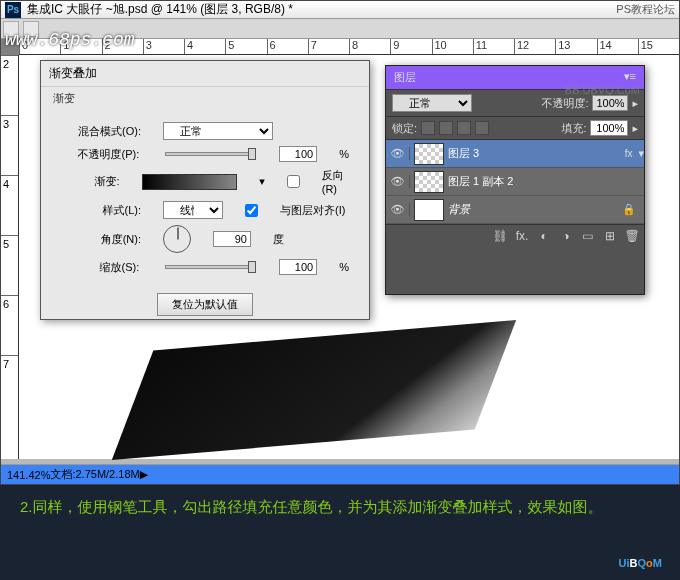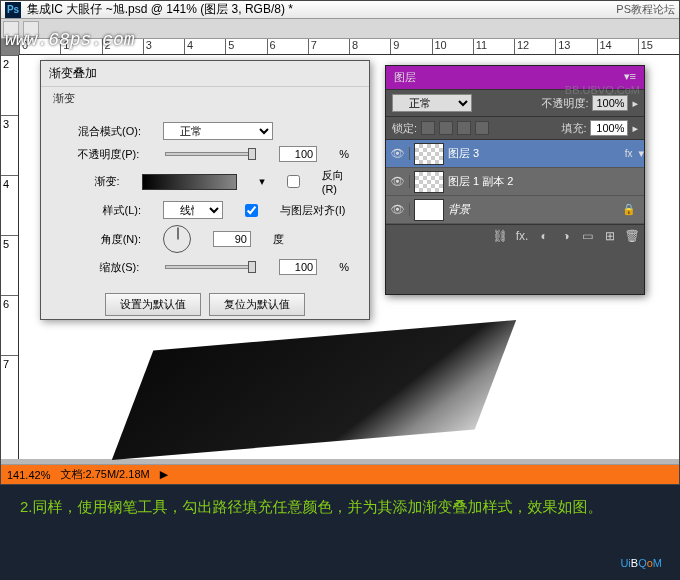--- a/index.html
+++ b/index.html
@@ -28,40 +28,40 @@
 select,.combo{border:1px solid #888;background:#fff;padding:1px 12px;font-size:11px;height:18px}
 input[type=text]{width:38px;border:1px solid #888;padding:1px 3px;font-size:11px;text-align:right}
 .slider{width:90px;height:4px;background:#ccc;border:1px solid #888;margin:0 4px;position:relative}
 .slider-th{width:8px;height:12px;background:#d8d8d8;border:1px solid #555;position:absolute;top:-5px}
 .grad-prev{width:130px;height:16px;background:linear-gradient(90deg,#000,#888);border:1px solid #333}
 .angle-ctl{width:28px;height:28px;border:1px solid #555;border-radius:50%;position:relative;background:#e8e8e8}
 .angle-ctl::after{content:"";position:absolute;top:13px;left:14px;width:12px;height:1px;background:#000;transform:rotate(-90deg);transform-origin:left}
 .btn{border:1px solid #888;background:linear-gradient(#f8f8f8,#ddd);padding:3px 14px;font-size:11px;cursor:pointer}
 .dlg-btns{display:flex;justify-content:center;gap:8px;padding:6px}
 .layers-panel{position:absolute;top:65px;left:385px;width:260px;height:230px;background:#535353;border:1px solid #222;box-shadow:2px 2px 8px rgba(0,0,0,0.5);color:#ddd}
-.lp-tab{background:#a21caf;padding:4px 8px;font-size:11px;border-bottom:1px solid #333;display:flex;justify-content:space-between}
+.lp-tab{background:#8b5cf6;padding:4px 8px;font-size:11px;border-bottom:1px solid #333;display:flex;justify-content:space-between}
 .lp-opts{display:flex;align-items:center;padding:4px 6px;border-bottom:1px solid #333;gap:4px}
 .lp-opts select{background:#ddd;width:80px}
 .lp-opts input{background:#ddd;width:36px}
 .lp-lock{display:flex;align-items:center;padding:3px 6px;border-bottom:1px solid #333;gap:4px;font-size:10px}
 .lp-lock .ico{width:14px;height:14px;background:#666;border:1px solid #444}
 .layer-list{background:#6b6b6b}
 .layer-row{display:flex;align-items:center;border-bottom:1px solid #555;height:28px}
 .layer-row.sel{background:#5a7fb8}
 .eye{width:24px;border-right:1px solid #555;text-align:center}
 .thumb{width:30px;height:22px;background:#fff;margin:0 4px;border:1px solid #333;position:relative}
 .thumb.trans{background:repeating-conic-gradient(#ccc 0 25%,#fff 0 50%) 0 0/8px 8px}
 .ln{flex:1;font-size:11px;color:#fff}
 .layer-row .fx{padding:0 6px;font-size:10px;}
 .lk{padding:0 8px}
 .lp-bottom{display:flex;padding:4px;gap:6px;justify-content:flex-end;border-top:1px solid #333}
 .lp-bottom span{width:16px;height:14px;color:#ccc;font-size:12px;text-align:center}
-.status{position:absolute;bottom:0;left:0;right:0;height:20px;background:#f97316;border-top:1px solid #999;display:flex;align-items:center;padding:0 6px;gap:10px}
+.status{position:absolute;bottom:0;left:0;right:0;height:20px;background:#3b82f6;border-top:1px solid #999;display:flex;align-items:center;padding:0 6px;gap:0}
 .caption{position:absolute;top:495px;left:20px;right:20px;color:#84cc16;font-size:15px;line-height:1.6}
-.logo{position:absolute;bottom:8px;right:18px;color:#3aa0e8;font-size:20px;font-weight:normal;font-family:Arial}
+.logo{position:absolute;bottom:8px;right:18px;color:#3aa0e8;font-size:20px;font-weight:bold;font-family:Arial}
 .logo .b{color:#fff}.logo .o{color:#f58220}
 .wm2{position:absolute;top:84px;right:40px;font-size:11px;color:#888;opacity:0.6}
 </style>
 </head>
 <body>
 
 <div class="ps-window">
   <div class="title-bar">
     <div class="ps-icon">Ps</div>
     <div class="title-text">集成IC    大眼仔 ~旭.psd @ 141% (图层 3, RGB/8) *</div>
@@ -149,21 +149,20 @@
     <div class="row">
       <span class="lbl">缩放(S):</span>
       <div class="slider">
           <div class="slider-th" style="left:82px"></div>
         </div>
       <input type="text" value="100" style="">
       <span>%</span>
     </div>
   </div>
   <div class="dlg-btns">
-    <button class="btn">设置为默认值</button>
     <button class="btn">复位为默认值</button>
   </div>
 </div>
 
 <div class="layers-panel">
   <div class="lp-tab">
     <span>图层</span>
     <span>▾≡</span>
   </div>
   <div class="lp-opts">

